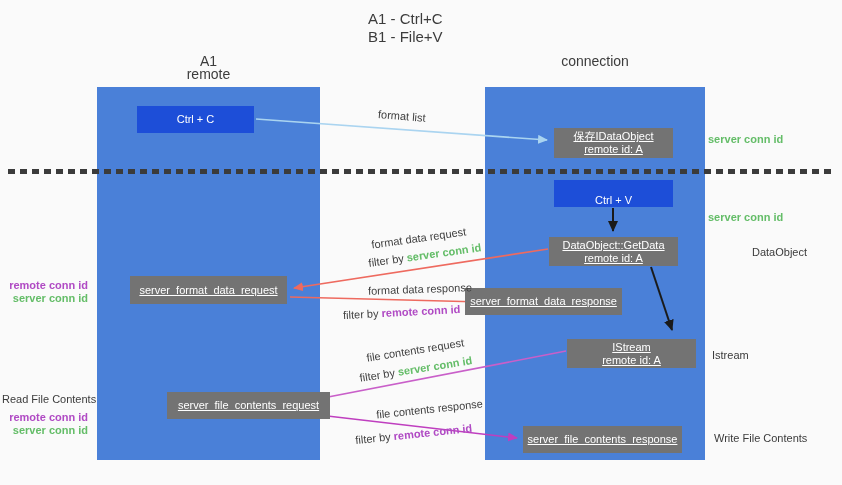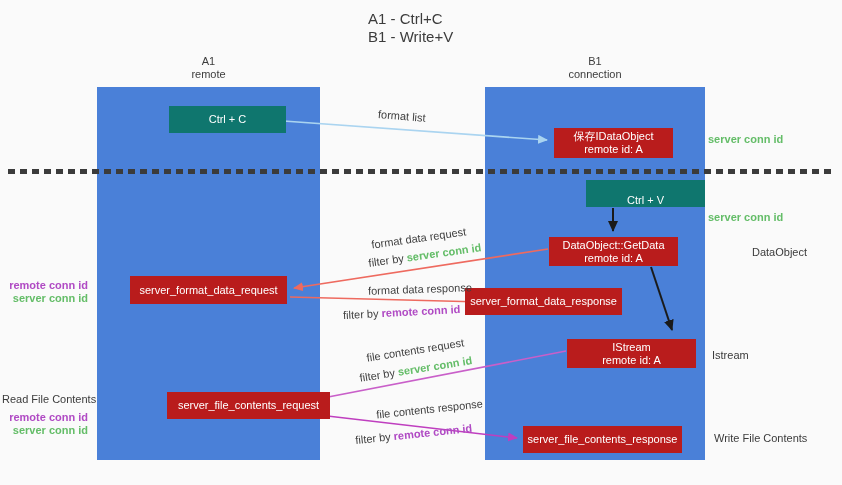--- a/index.html
+++ b/index.html
@@ -2,56 +2,55 @@
 <html><head>
 <meta charset="utf-8">
 <style>
   * { box-sizing: border-box; }
   html,body { margin:0; padding:0; background:#fafafa; }
   body { font-family:"Liberation Sans", sans-serif; }
   .canvas { position:relative; width:842px; height:463px; background:#fafafa; overflow:hidden; }
 
   .title { position:absolute; left:368px; top:10px; font-size:15px; line-height:18px; color:#3c3c3c; }
 
-  .col-header { position:absolute; top:55px; text-align:center; font-size:11px; line-height:13px; color:#3c3c3c; }
+  .col-header { position:absolute; top:55px; text-align:center; font-size:14px; line-height:13px; color:#3c3c3c; }
 
   .column { position:absolute; background:#4a80d8; }
 
   .dotted { position:absolute; left:8px; width:826px; top:169px; height:5px;
             background:repeating-linear-gradient(90deg,#3b3b3b 0 7px,transparent 7px 12px); }
 
   .box { position:absolute; display:flex; flex-direction:column; align-items:center; justify-content:center;
          color:#fff; font-size:11px; line-height:13px; text-align:center; white-space:nowrap; }
-  .green-box  { background:#0f766e;margin-left:32px; }
-  .orange-box { background:#b91c1c; }
+  .green-box  { background:#1d4ed8; }
+  .orange-box { background:#737373;text-decoration:underline; }
 
   .arrow-label { position:absolute; font-size:11px; color:#3f3f3f; white-space:nowrap; }
   .side-label  { position:absolute; font-size:11px; color:#3b3b3b; white-space:nowrap; }
   .green-text  { color:#64bd68; font-weight:bold; }
   .purple-text { color:#b04ac4; font-weight:bold; }
   .right-align { text-align:right; }
 
   svg.arrows { position:absolute; left:0; top:0; width:842px; height:485px; pointer-events:none; }
 </style>
 </head>
 <body>
 
 <div class="canvas">
 
   <div class="title">
     <div>A1 - Ctrl+C</div>
-    <div>B1 - Write+V</div>
+    <div>B1 - File+V</div>
   </div>
 
   <div class="col-header" style="left:97px; width:223px;">
     <div>A1</div>
     <div>remote</div>
   </div>
   <div class="col-header" style="left:485px; width:220px;">
-    <div>B1</div>
     <div>connection</div>
   </div>
 
   <div class="column" style="left:97px; top:87px; width:223px; height:373px;"></div>
   <div class="column" style="left:485px; top:87px; width:220px; height:373px;"></div>
 
   <div class="dotted"></div>
 
   <svg class="arrows" viewBox="0 0 842 485">
     <defs>

